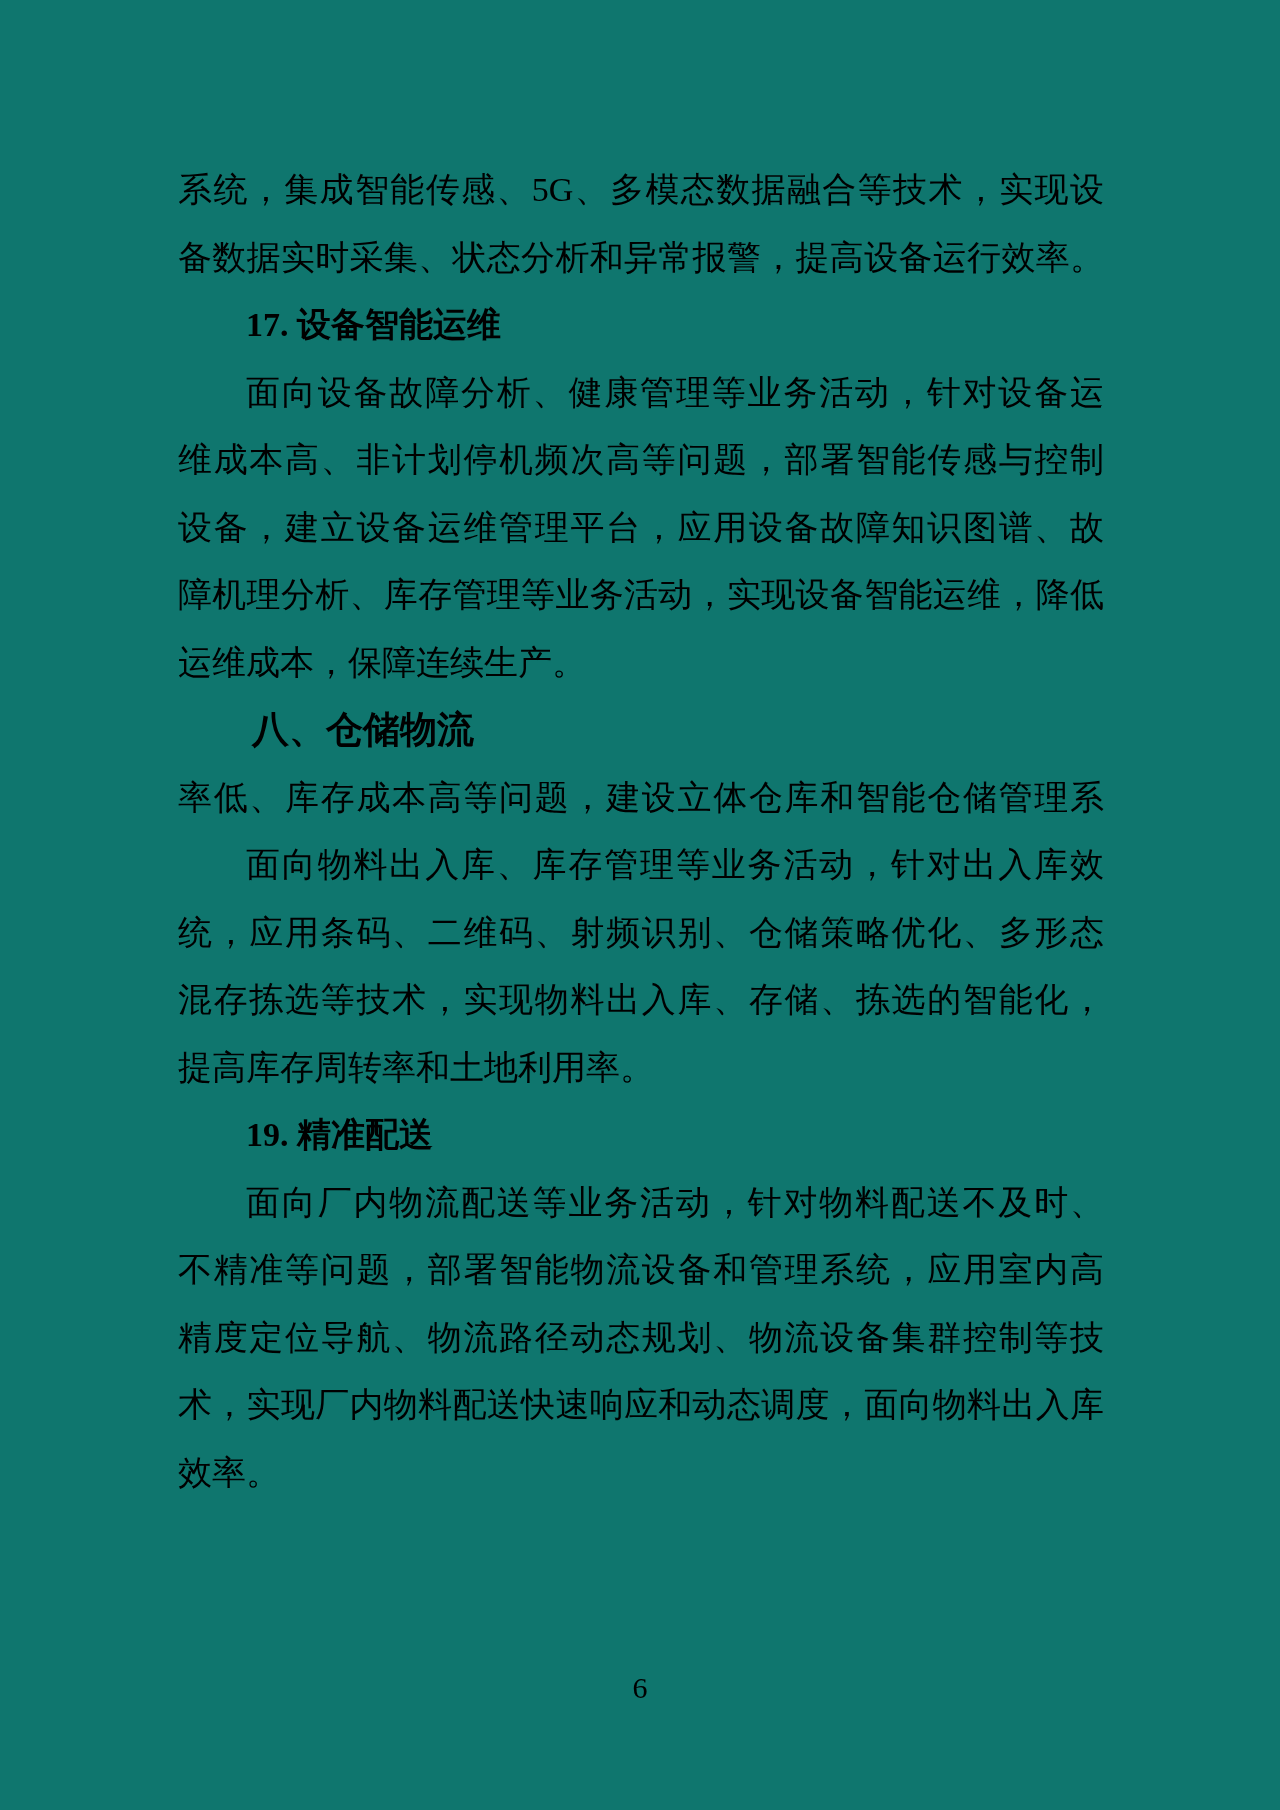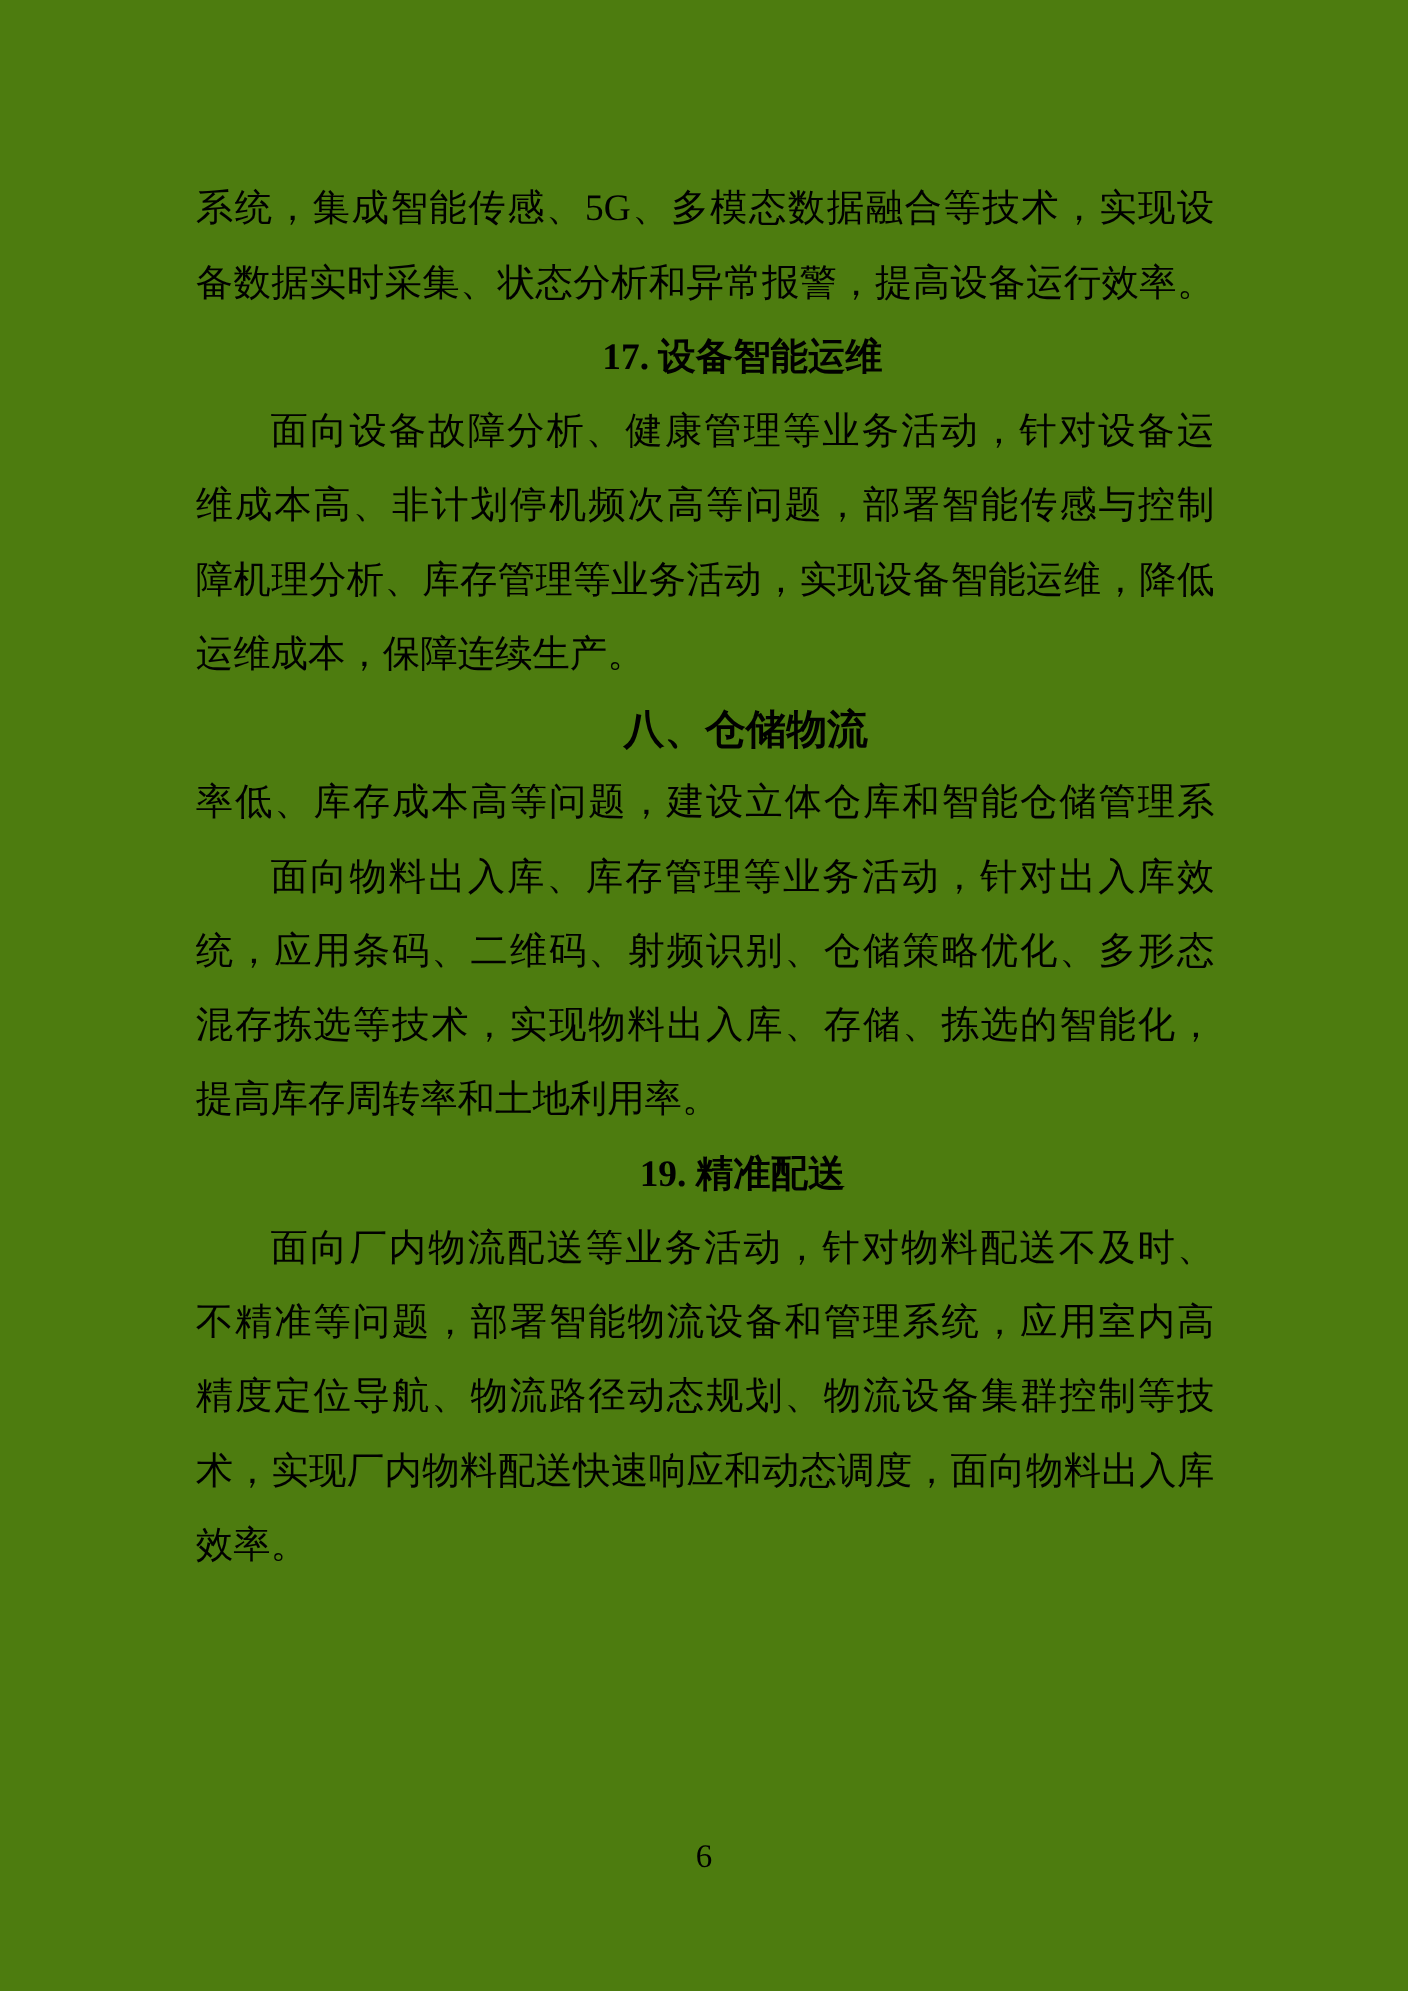--- a/index.html
+++ b/index.html
@@ -11,21 +11,21 @@
     width: 1280px;
     height: 1810px;
     position: relative;
     overflow: hidden;
     font-family: "Liberation Serif", serif;
     color: #000000;
   }
   .page {
     position: absolute;
     inset: 0;
-    background: #4d7c0f;
+    background: #0f766e;
   }
   .content {
     position: absolute;
     left: 178px;
     top: 156px;
     width: 926px;
   }
   .line {
     font-size: 34px;
     height: 67.5px;
@@ -35,21 +35,20 @@
     text-align: left;
   }
   
   .full {
     text-align: justify;
     text-align-last: justify;
   }
   
   .indent {
     text-indent: 2em;
-    text-align: center;
   }
   
   .h2 {
     font-weight: bold;
   }
   
   .h1 {
     font-family: "Liberation Sans", sans-serif;
     font-weight: bold;
     font-size: 37px;
@@ -69,20 +68,21 @@
 </head>
 <body>
 
 <div class="page">
   <div class="content">
     <div class="line full">系统，集成智能传感、5G、多模态数据融合等技术，实现设</div>
     <div class="line full">备数据实时采集、状态分析和异常报警，提高设备运行效率。</div>
     <div class="line h2 indent">17. 设备智能运维</div>
     <div class="line full indent">面向设备故障分析、健康管理等业务活动，针对设备运</div>
     <div class="line full">维成本高、非计划停机频次高等问题，部署智能传感与控制</div>
+    <div class="line full">设备，建立设备运维管理平台，应用设备故障知识图谱、故</div>
     <div class="line full">障机理分析、库存管理等业务活动，实现设备智能运维，降低</div>
     <div class="line">运维成本，保障连续生产。</div>
     <div class="line h1 indent">八、仓储物流</div>
     <div class="line full">率低、库存成本高等问题，建设立体仓库和智能仓储管理系</div>
     <div class="line full indent">面向物料出入库、库存管理等业务活动，针对出入库效</div>
     <div class="line full">统，应用条码、二维码、射频识别、仓储策略优化、多形态</div>
     <div class="line full">混存拣选等技术，实现物料出入库、存储、拣选的智能化，</div>
     <div class="line">提高库存周转率和土地利用率。</div>
     <div class="line h2 indent">19. 精准配送</div>
     <div class="line full indent">面向厂内物流配送等业务活动，针对物料配送不及时、</div>

